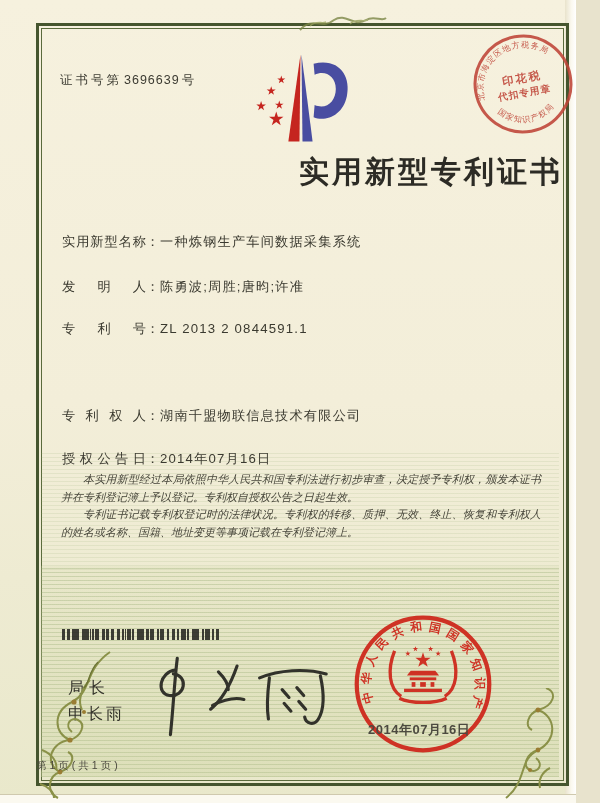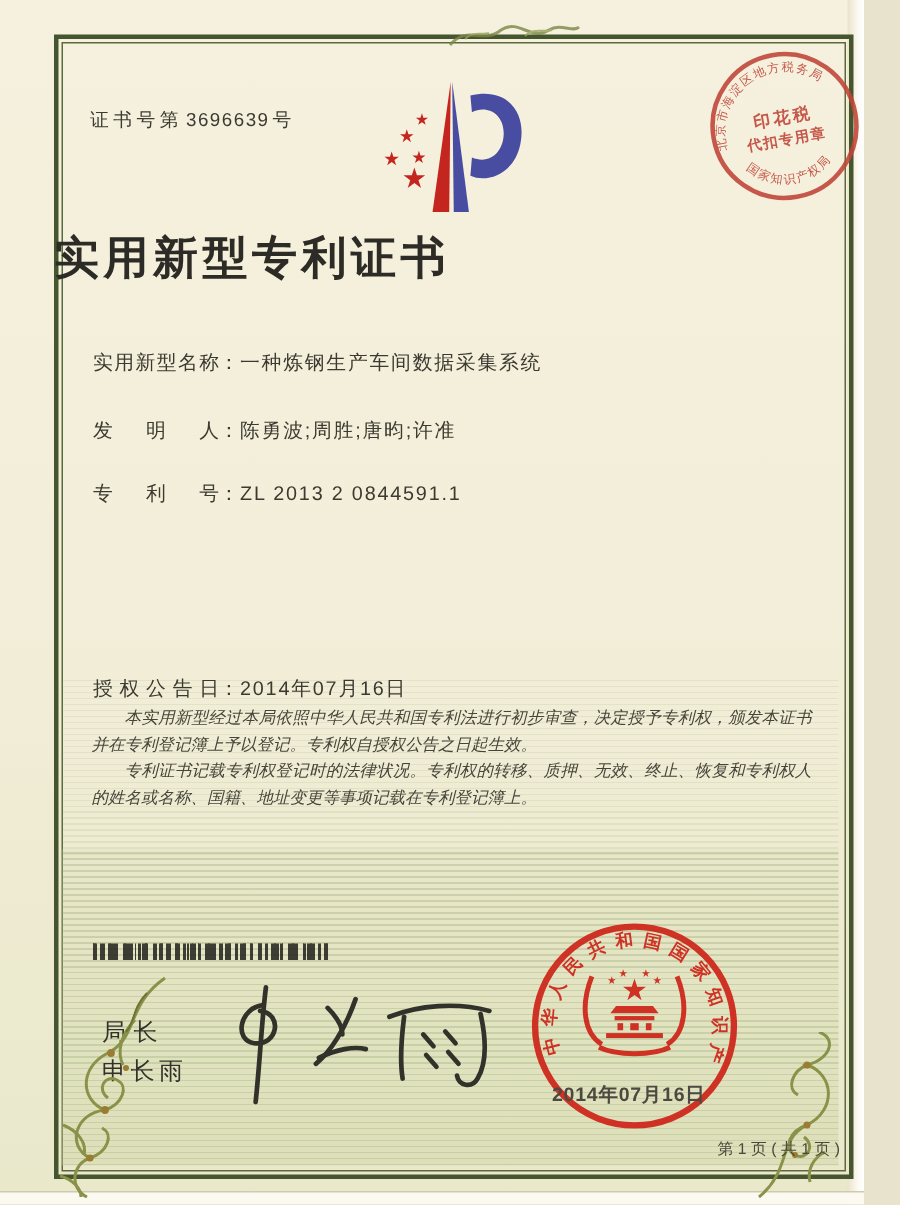--- a/index.html
+++ b/index.html
@@ -19,41 +19,41 @@
   .wave-mid{position:absolute;left:41px;top:452px;width:518px;height:118px;
     background:repeating-linear-gradient(0deg,rgba(128,156,94,.13) 0 1px,rgba(0,0,0,0) 1px 4px);}
   .wave-low{position:absolute;left:41px;top:566px;width:518px;height:211px;
     background:linear-gradient(rgba(210,216,168,.20),rgba(200,208,156,.38)),
       repeating-linear-gradient(0deg,rgba(116,146,82,.30) 0 1px,rgba(0,0,0,0) 1px 4px);}
   .cert-no{position:absolute;left:60px;top:72px;font-size:12.5px;color:#3c3b32;}
   .cert-no .sp{letter-spacing:3px;}
   .cert-no .num{letter-spacing:1px;padding:0 2px;}
   .logo{position:absolute;left:250px;top:48px;width:106px;height:102px;}
   .tax-stamp{position:absolute;left:470px;top:30px;width:106px;height:108px;opacity:.88;}
-  .title{position:absolute;left:36px;top:152px;width:527px;text-align:left;
+  .title{position:absolute;left:36px;top:152px;width:527px;text-align:right;
     font-size:30px;font-weight:bold;letter-spacing:3px;color:#2c2b25;}
   .field{position:absolute;left:62px;width:470px;font-size:13.2px;color:#3b3a30;white-space:nowrap;}
   .field .lbl{display:inline-block;width:84px;text-align:justify;text-align-last:justify;vertical-align:bottom;}
   .field .cln{display:inline-block;width:14px;}
   .field .val{letter-spacing:1.2px;}
   .body-text{position:absolute;left:61px;top:471px;width:480px;
     font-size:11px;line-height:17.6px;text-align:justify;color:#46453a;font-style:italic;}
   .body-text p{margin:0;text-indent:2em;}
   .barcode{position:absolute;left:62px;top:629px;width:158px;height:11px;opacity:.85;
     background-image:
       repeating-linear-gradient(90deg,#20201c 0 2px,transparent 2px 5px),
       repeating-linear-gradient(90deg,#20201c 0 1px,transparent 1px 7px),
       repeating-linear-gradient(90deg,#20201c 0 3px,transparent 3px 11px);}
   .signoff-role{position:absolute;left:68px;top:678px;font-size:16px;letter-spacing:5px;color:#33322a;}
   .signoff-name{position:absolute;left:68px;top:704px;font-size:16px;letter-spacing:3px;color:#33322a;}
   .signature{position:absolute;left:142px;top:648px;width:196px;height:94px;}
   .seal{position:absolute;left:352px;top:613px;width:142px;height:142px;opacity:.92;}
   .seal-date{position:absolute;left:368px;top:721px;font-size:13px;font-weight:bold;
     color:#4c4a40;letter-spacing:.5px;}
-  .footer{position:absolute;left:36px;top:759px;width:527px;text-align:right;
+  .footer{position:absolute;left:36px;top:759px;width:527px;text-align:left;
     font-size:10.5px;letter-spacing:3px;color:#4a493e;}
   .orn{position:absolute;}
   .orn-left{left:28px;top:650px;width:88px;height:150px;}
   .orn-right{left:498px;top:688px;width:66px;height:112px;}
   .orn-top{left:296px;top:10px;width:92px;height:26px;opacity:.8;}
 </style>
 </head>
 <body>
 
 <div class="page">
@@ -110,20 +110,23 @@
   <div class="title">实用新型专利证书</div>
 
   <div class="field" style="top:233px">
     <span class="lbl">实用新型名称</span><span class="cln">：</span><span class="val">一种炼钢生产车间数据采集系统</span>
   </div>
   <div class="field" style="top:278px">
     <span class="lbl">发明人</span><span class="cln">：</span><span class="val">陈勇波;周胜;唐昀;许准</span>
   </div>
   <div class="field" style="top:320px">
     <span class="lbl">专利号</span><span class="cln">：</span><span class="val">ZL 2013 2 0844591.1</span>
+  </div>
+  <div class="field" style="top:407px">
+    <span class="lbl">专利权人</span><span class="cln">：</span><span class="val">湖南千盟物联信息技术有限公司</span>
   </div>
   <div class="field" style="top:450px">
     <span class="lbl">授权公告日</span><span class="cln">：</span><span class="val">2014年07月16日</span>
   </div>
 
   <div class="body-text">
     <p>本实用新型经过本局依照中华人民共和国专利法进行初步审查，决定授予专利权，颁发本证书并在专利登记簿上予以登记。专利权自授权公告之日起生效。</p>
     <p>专利证书记载专利权登记时的法律状况。专利权的转移、质押、无效、终止、恢复和专利权人的姓名或名称、国籍、地址变更等事项记载在专利登记簿上。</p>
   </div>
 

